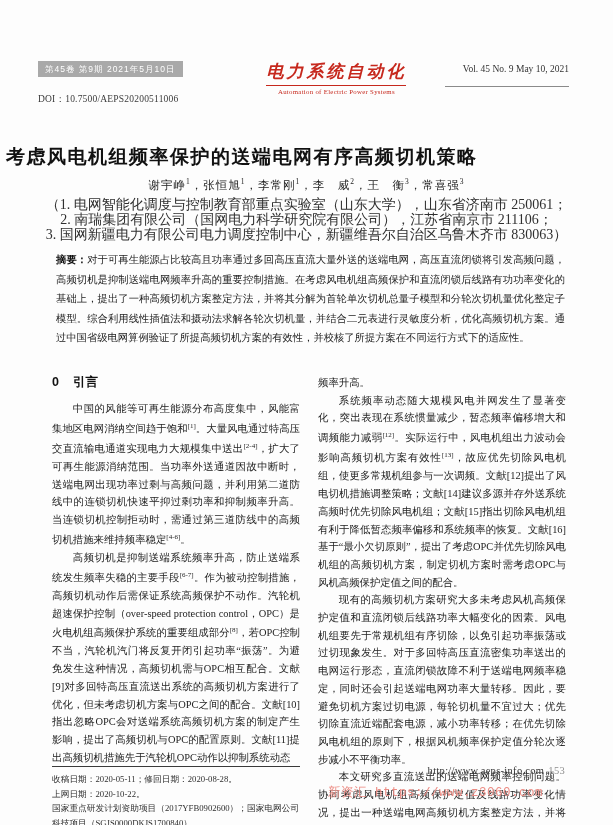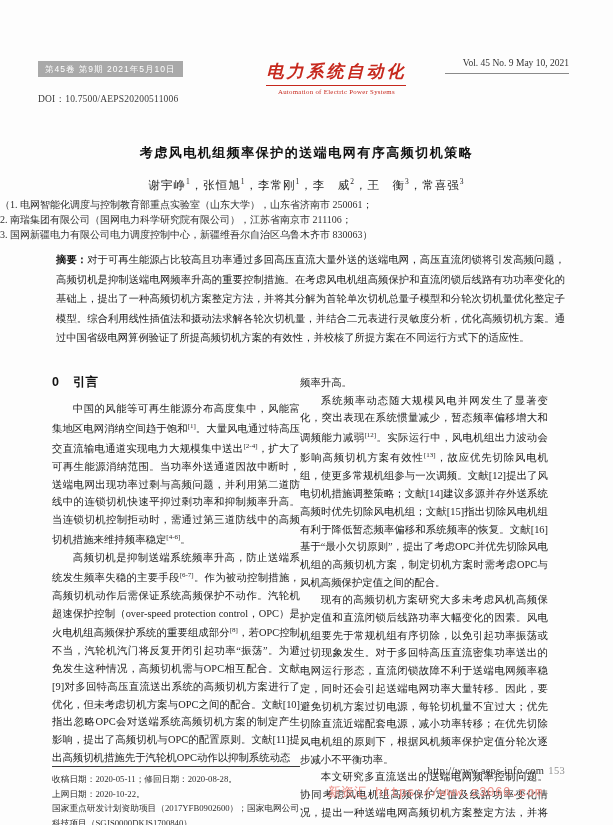--- a/index.html
+++ b/index.html
@@ -34,42 +34,43 @@
     font-family: Liberation Mono, monospace;
     font-weight: bold; font-style: italic;
     font-size: 17px; letter-spacing: 3px;
     color: #c6281d;
     padding-bottom: 2px;
     border-bottom: 1px solid #c6281d;
     display: inline-block;
   }
   .logo-en { font-size: 6.8px; color: #c6281d; margin-top: 2px; letter-spacing: 0.3px; }
   .h-right {
+    margin-top: 6px;
     font-size: 9.5px; color: #333;
     border-bottom: 1px solid #8a8a8a;
-    padding-bottom: 5px; padding-left: 18px;
+    padding-bottom: 12px; padding-left: 18px;
     white-space: nowrap;
   }
 
   
   .title {
-    position: absolute; top: 144px; left: 0; right: 0;
-    text-align: center;
+    position: absolute; top: 144px; left: 6px; right: 0;
+    text-align: left;
     font-family: "Liberation Sans", "DejaVu Sans", sans-serif;
-    font-weight: bold; font-size: 13px; letter-spacing: 1.5px;
+    font-weight: bold; font-size: 19px; letter-spacing: 1.5px;
     color: #111;
   }
   .authors {
     position: absolute; top: 177px; left: 0; right: 0;
     text-align: center; font-size: 11.5px; color: #222; letter-spacing: 1px;
   }
   .authors sup { font-size: 7.5px; }
   .affiliations {
     position: absolute; top: 197px; left: 0; right: 0;
-    font-size: 10px; color: #2f2f2f; line-height: 15px;
+    text-align: center; font-size: 14px; color: #2f2f2f; line-height: 15px;
   }
 
   
   .abstract {
     position: absolute; top: 250px; left: 56px; width: 509px;
     font-size: 10.3px; line-height: 19.6px; text-align: justify;
     color: #232323;
   }
   .abstract b, .keywords b {
     font-family: "Liberation Sans", sans-serif;
@@ -77,21 +78,21 @@
   }
   .abstract sup, .col sup { font-size: 7px; }
   .keywords {
     position: absolute; top: 347px; left: 56px; width: 509px;
     font-size: 10.3px; color: #232323; letter-spacing: 0.5px;
   }
 
   
   .columns {
     position: absolute; top: 374px; left: 52px; width: 514px; height: 392px;
-    display: flex; 
+    display: flex; gap: 18px;
   }
   .col { width: 248px; display: flex; flex-direction: column; }
   .sec-heading {
     font-family: "Liberation Sans", sans-serif;
     font-weight: bold; font-size: 12.5px; color: #111;
     margin-bottom: 9px;
   }
   .sec-heading .sec-no { margin-right: 14px; }
   .col p {
     font-size: 10.4px; line-height: 17.7px; text-align: justify;

